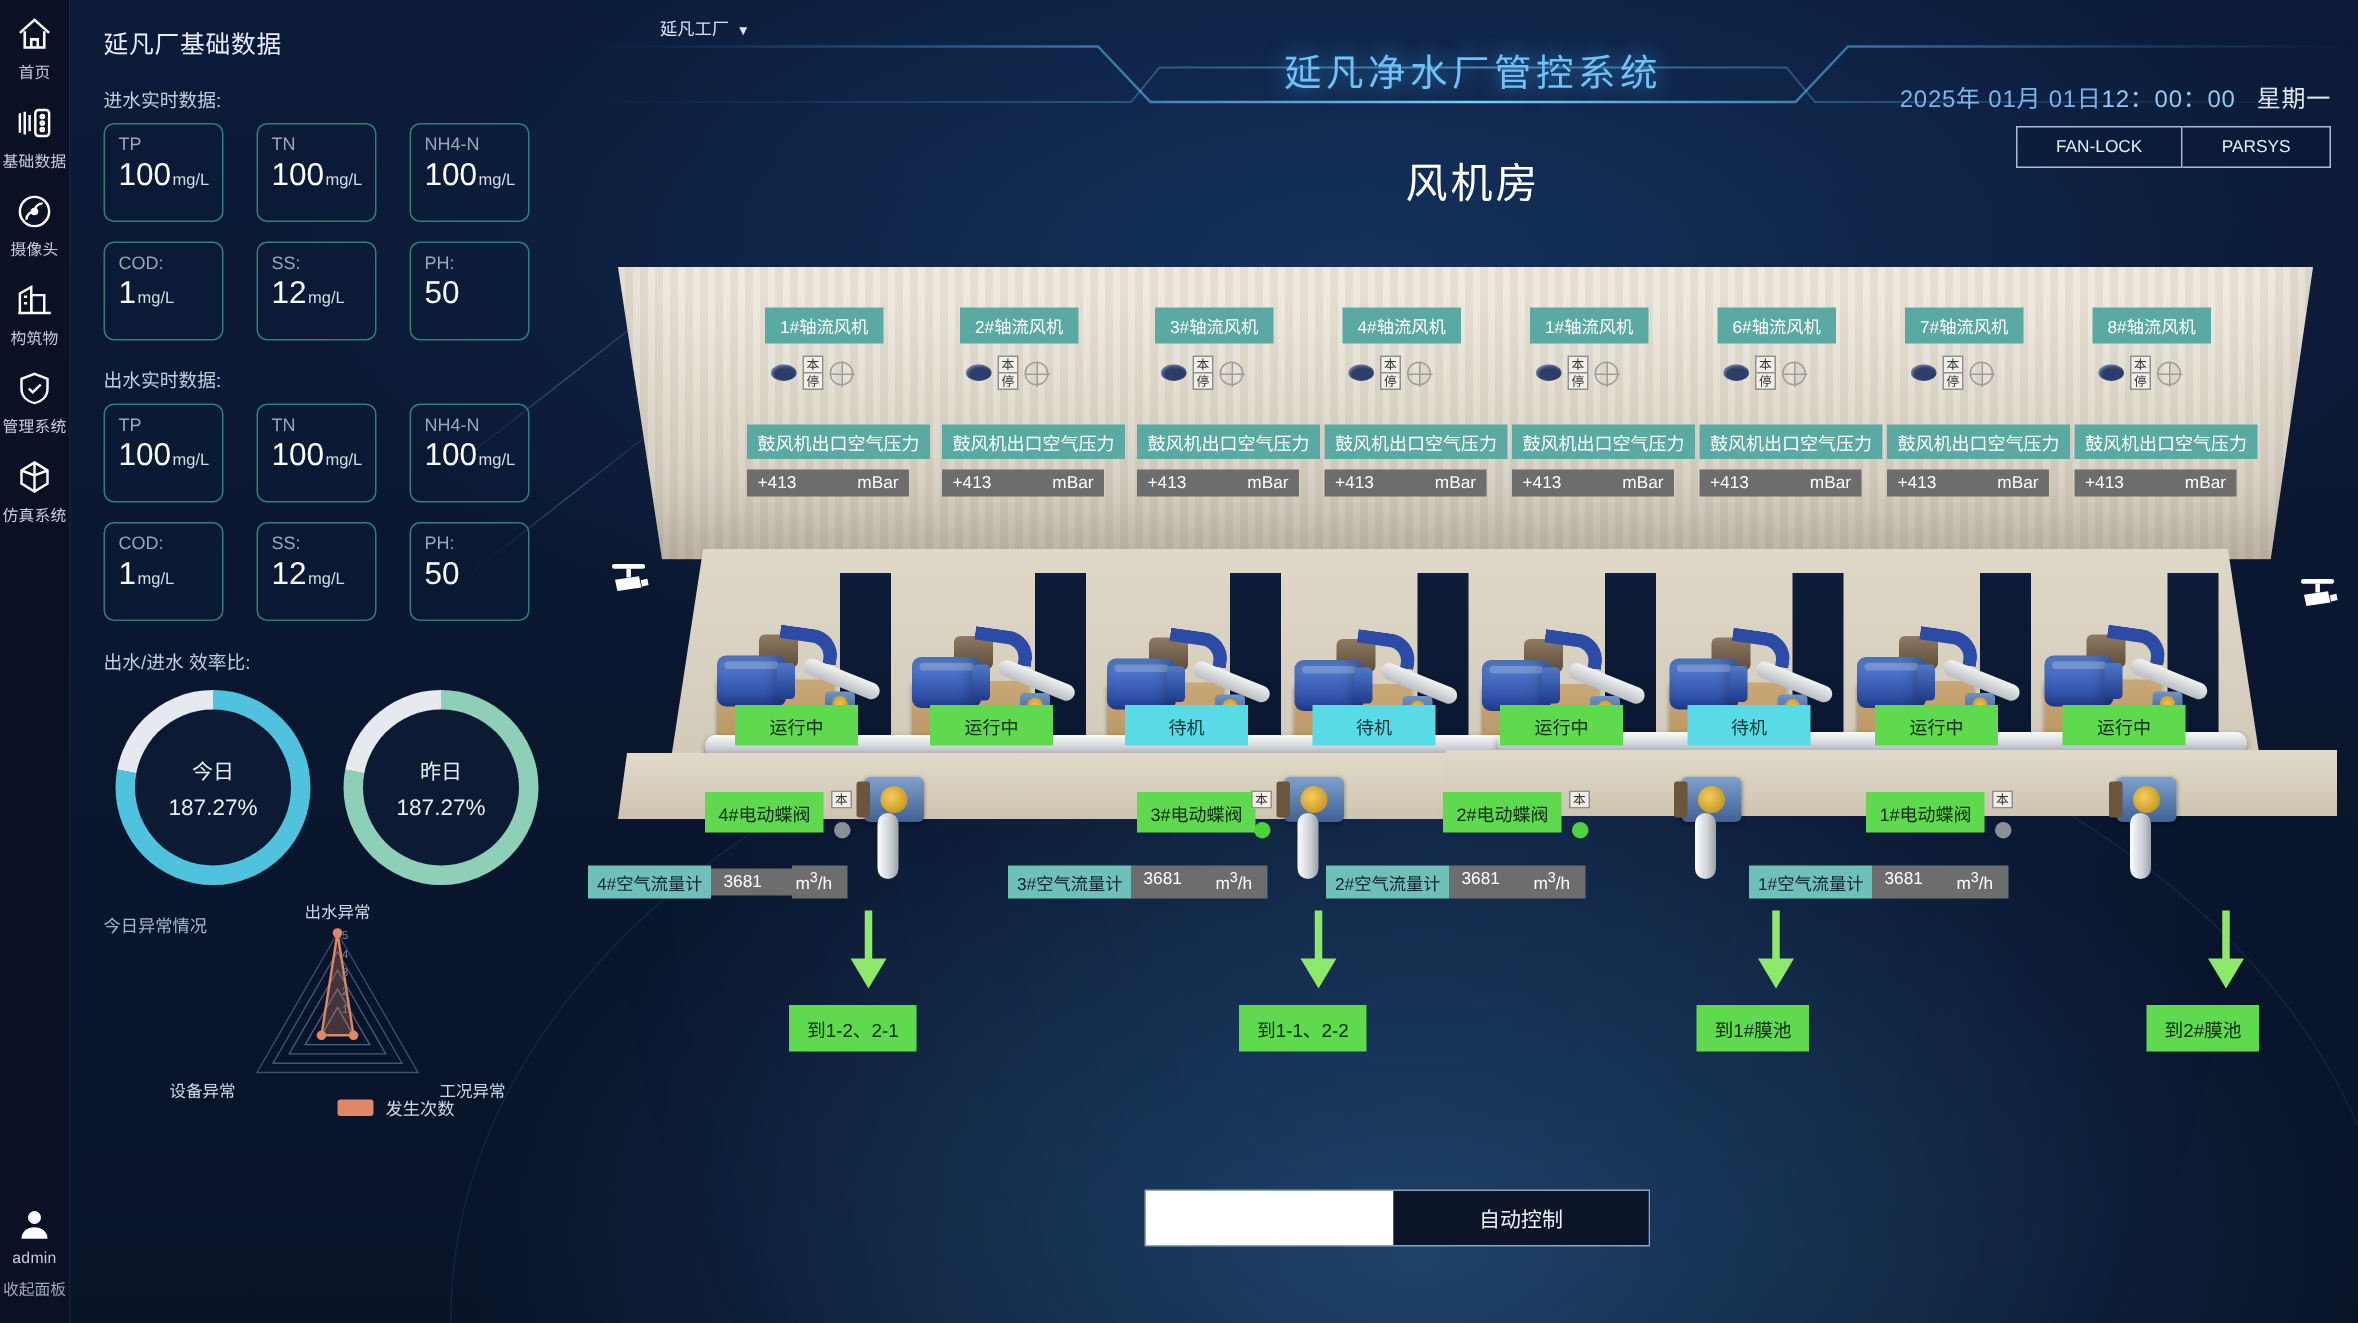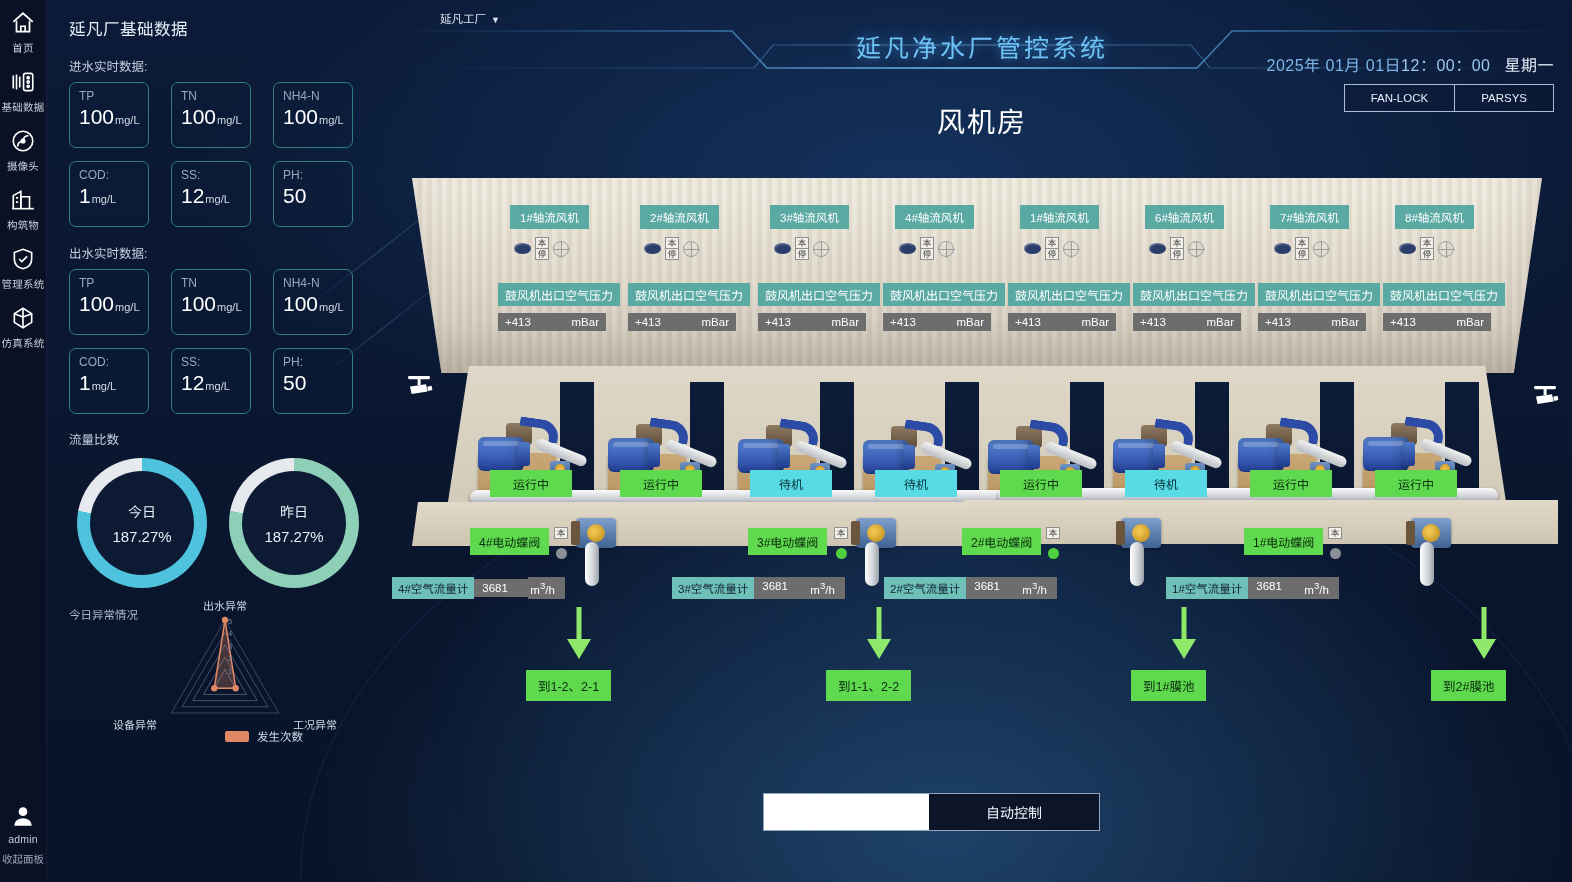--- a/index.html
+++ b/index.html
@@ -305,21 +305,21 @@
         <div class="kpi">
           <div class="k">SS:</div>
           <div class="v"><span>12</span><span class="u">mg/L</span></div>
         </div>
         <div class="kpi">
           <div class="k">PH:</div>
           <div class="v"><span>50</span><span class="u"></span></div>
         </div>
       </div>
 
-    <div class="ratio-sub">流量比数</div>
+    <div class="ratio-title">出水/进水 效率比:</div>
 
     <div class="donuts" id="donuts">
         <div class="donut" style="background: conic-gradient(rgb(79, 195, 221) 0deg, rgb(79, 195, 221) 280.8deg, rgb(230, 234, 238) 280.8deg, rgb(230, 234, 238) 360deg); text-decoration: underline;">
           <div class="hole">
             <div class="dl">今日</div>
             <div class="dv">187.27%</div>
           </div>
         </div>
         <div class="donut" style="background: conic-gradient(rgb(142, 207, 184) 0deg, rgb(142, 207, 184) 280.8deg, rgb(230, 234, 238) 280.8deg, rgb(230, 234, 238) 360deg);">
           <div class="hole">
@@ -614,21 +614,21 @@
         <div class="tag tag-standby" style="left: 733px; top: 305px;">待机</div>
         <div class="tag tag-run" style="left: 858px; top: 305px;">运行中</div>
         <div class="tag tag-run" style="left: 983px; top: 305px;">运行中</div>
       </div>
     <div id="tags-valve">
         <div class="tag tag-valve" style="left: 78px; top: 363px;">4#电动蝶阀</div>
         <div class="sw-box" style="position: absolute; left: 162px; top: 362px; z-index: 21;">
           <i>本</i>
         </div>
         <div class="sw-ind" style="position: absolute; left: 164px; top: 383px; z-index: 21; background: rgb(139, 144, 151);"></div>
-        <div class="tag tag-valve" style="left: 356px; top: 363px;">3#电动蝶阀</div>
+        <div class="tag tag-valve" style="left: 366px; top: 363px;">3#电动蝶阀</div>
         <div class="sw-box" style="position: absolute; left: 442px; top: 362px; z-index: 21;">
           <i>本</i>
         </div>
         <div class="sw-ind" style="position: absolute; left: 444px; top: 383px; z-index: 21; background: rgb(79, 209, 63);"></div>
         <div class="tag tag-valve" style="left: 570px; top: 363px;">2#电动蝶阀</div>
         <div class="sw-box" style="position: absolute; left: 654px; top: 362px; z-index: 21;">
           <i>本</i>
         </div>
         <div class="sw-ind" style="position: absolute; left: 656px; top: 383px; z-index: 21; background: rgb(79, 209, 63);"></div>
         <div class="tag tag-valve" style="left: 852px; top: 363px; text-align: right;">1#电动蝶阀</div>

